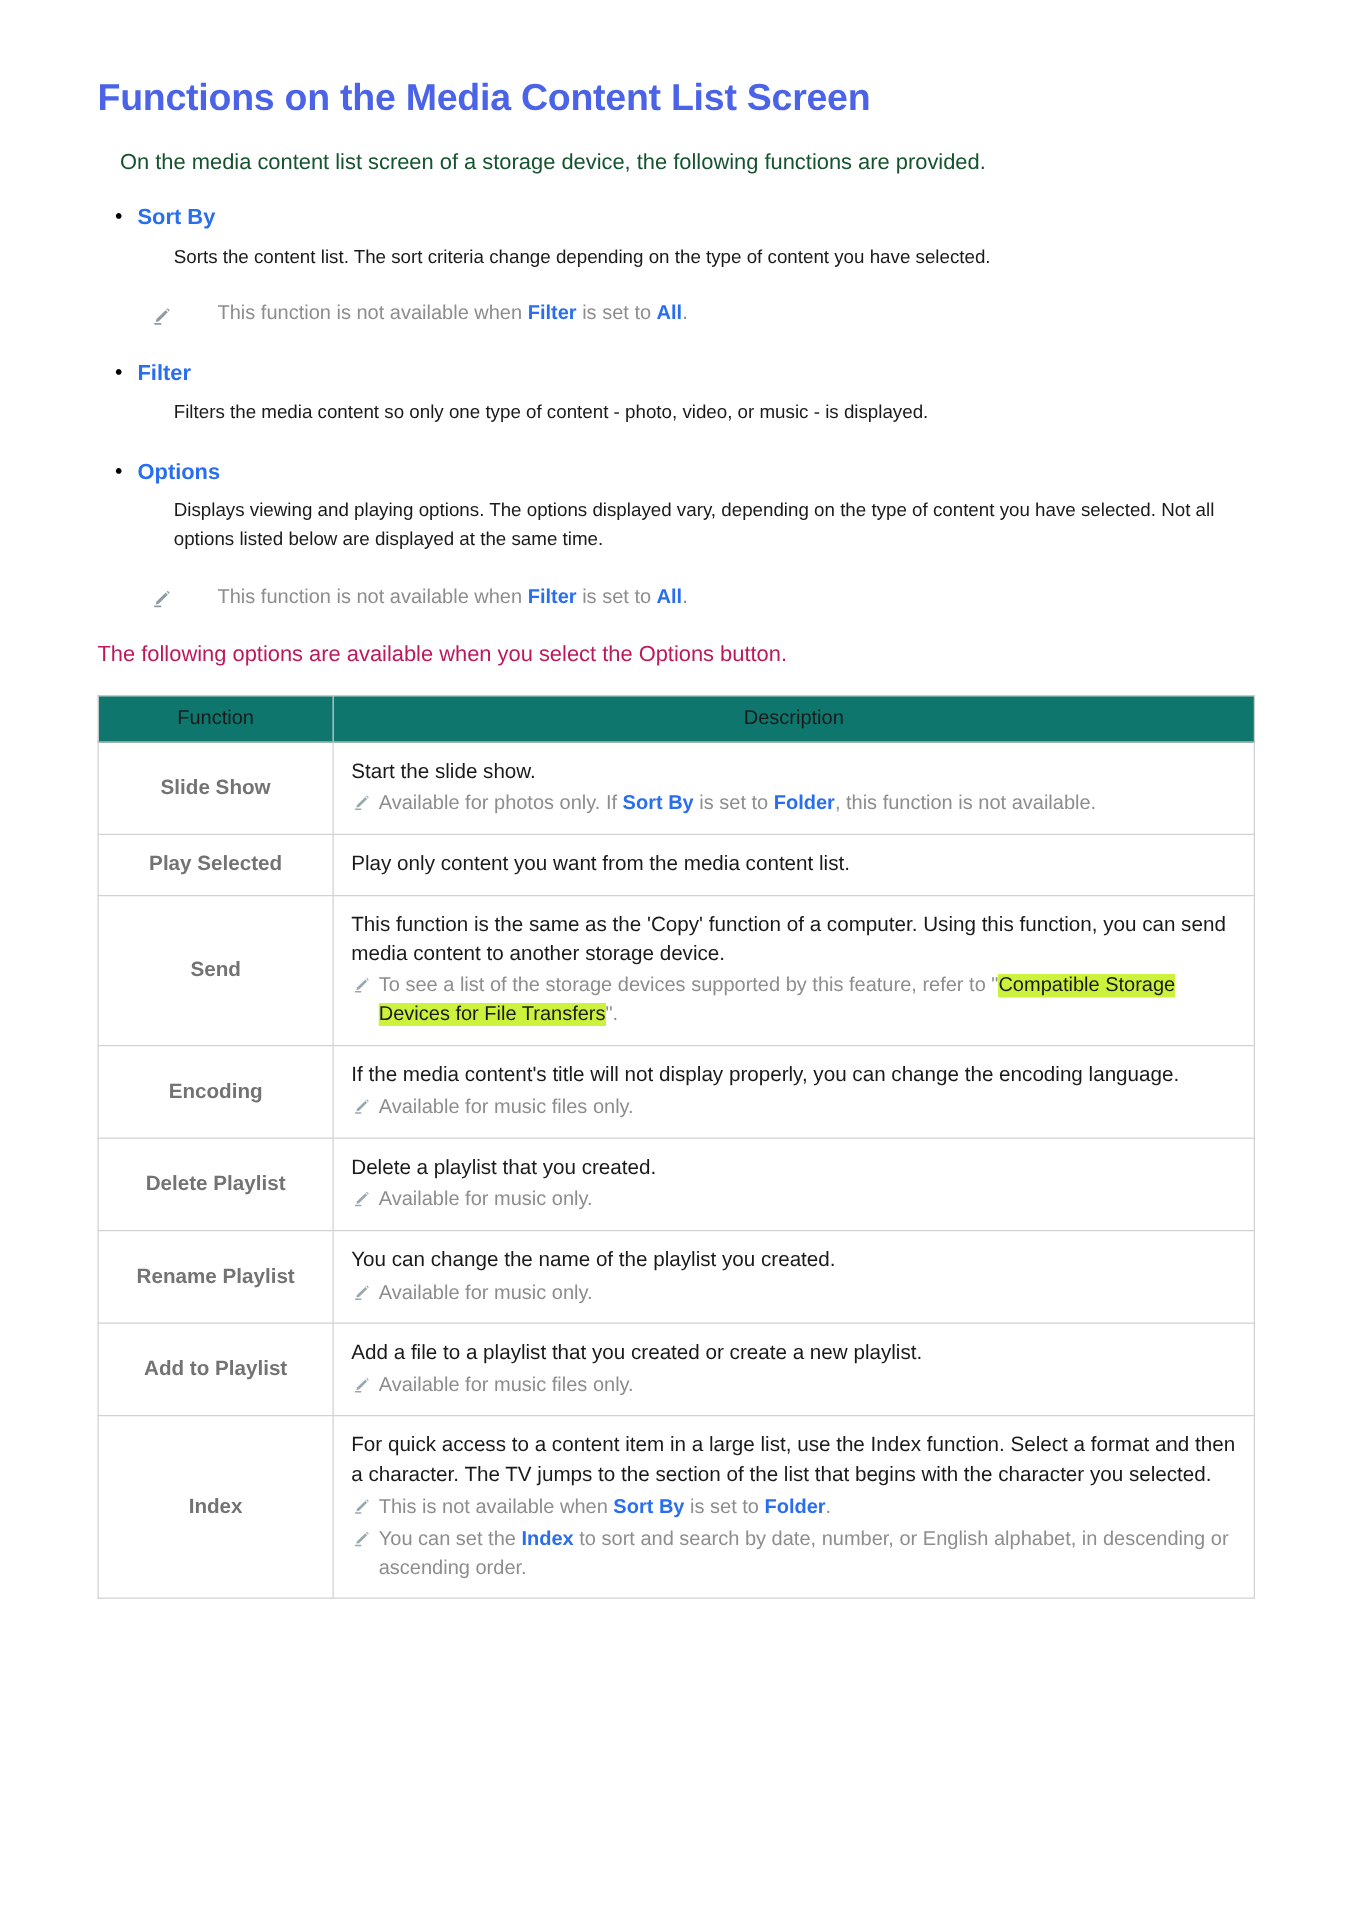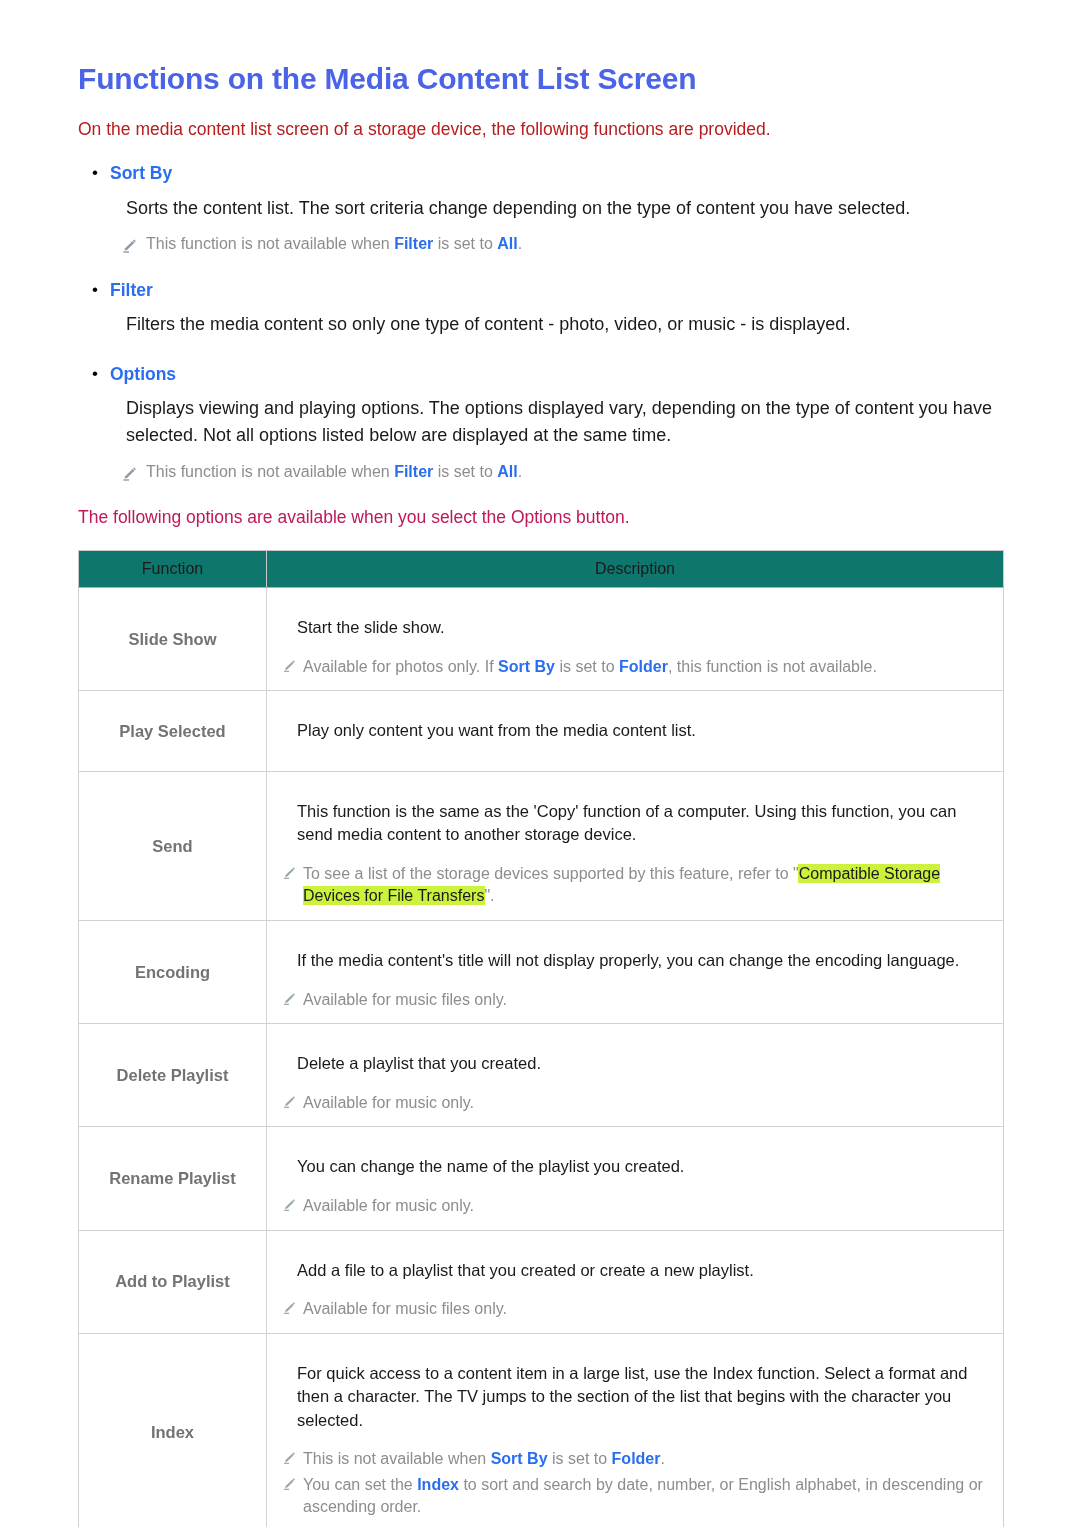--- a/index.html
+++ b/index.html
@@ -26,22 +26,22 @@
     font-size: 30px;
     font-weight: bold;
     color: #4a63e7;
     margin: 0 0 22px 0;
     letter-spacing: -0.2px;
     line-height: 1.1;
   }
 
   p.intro {
     font-size: 17.5px;
-    color: #b91c1c;
-    margin: 0 0 18px 0;
+    color: #14532d;
+    margin: 0 0 18px 18px;
     line-height: 1.45;
   }
 
   
   .bullet-row {
     display: flex;
     align-items: flex-start;
     margin: 0 0 8px 0;
     padding-left: 14px;
   }
@@ -53,32 +53,33 @@
     flex: 0 0 18px;
   }
   .bullet-label {
     font-size: 17.5px;
     font-weight: bold;
     color: #2a6ef0;
     line-height: 1.5;
   }
 
   .body-para {
-    font-size: 18px;
+    font-size: 15px;
     color: #1a1a1a;
     line-height: 1.52;
-    margin: 8px 0 10px 48px;
+    margin: 8px 0 10px 61px;
     max-width: 880px;
   }
 
   
   .note {
     display: flex;
-    align-items: flex-end;
-    margin: 10px 0 22px 42px;
+    align-items: center;
+    margin: 22px 0 22px 42px;
+    gap: 28px;
   }
   .note .pencil {
     flex: 0 0 26px;
     margin-top: 3px;
   }
   .note-text {
     font-size: 16px;
     color: #8d8d8d;
     line-height: 1.45;
   }
@@ -130,21 +131,21 @@
     font-weight: bold;
     color: #737373;
     padding: 12px 4px;
   }
   td.desc {
     font-size: 16.5px;
     color: #1a1a1a;
     line-height: 1.42;
     padding: 13px 16px 13px 16px;
   }
-  td.desc .d-line { margin: 16px; }
+  td.desc .d-line { margin: 0; }
   td.desc .t-note {
     display: flex;
     align-items: flex-start;
     margin-top: 3px;
   }
   td.desc .t-note .pencil {
     flex: 0 0 22px;
     margin-top: 2px;
   }
   td.desc .t-note-text {

